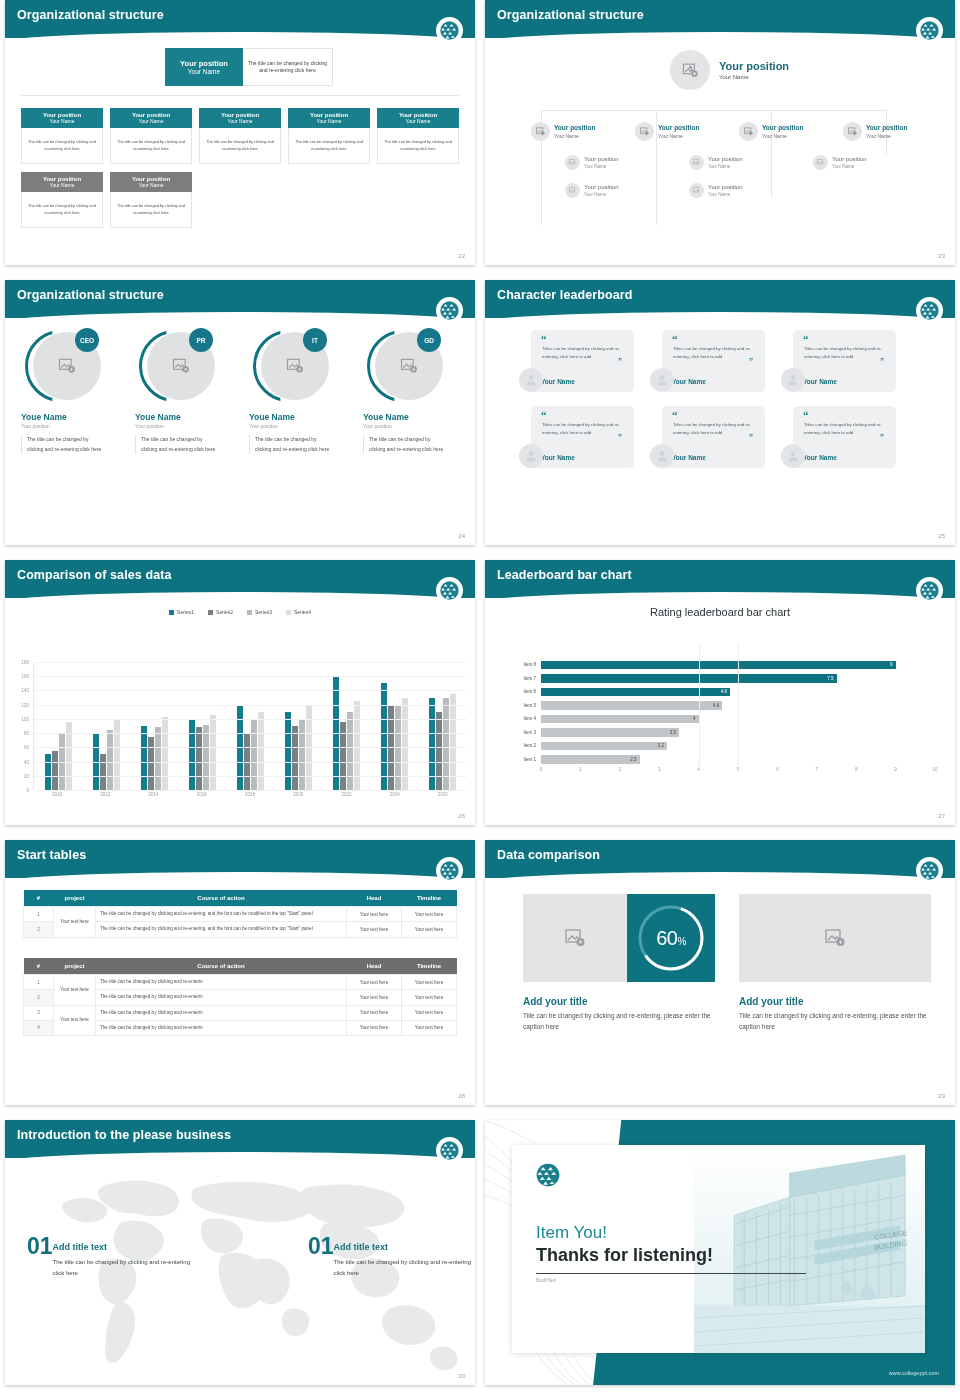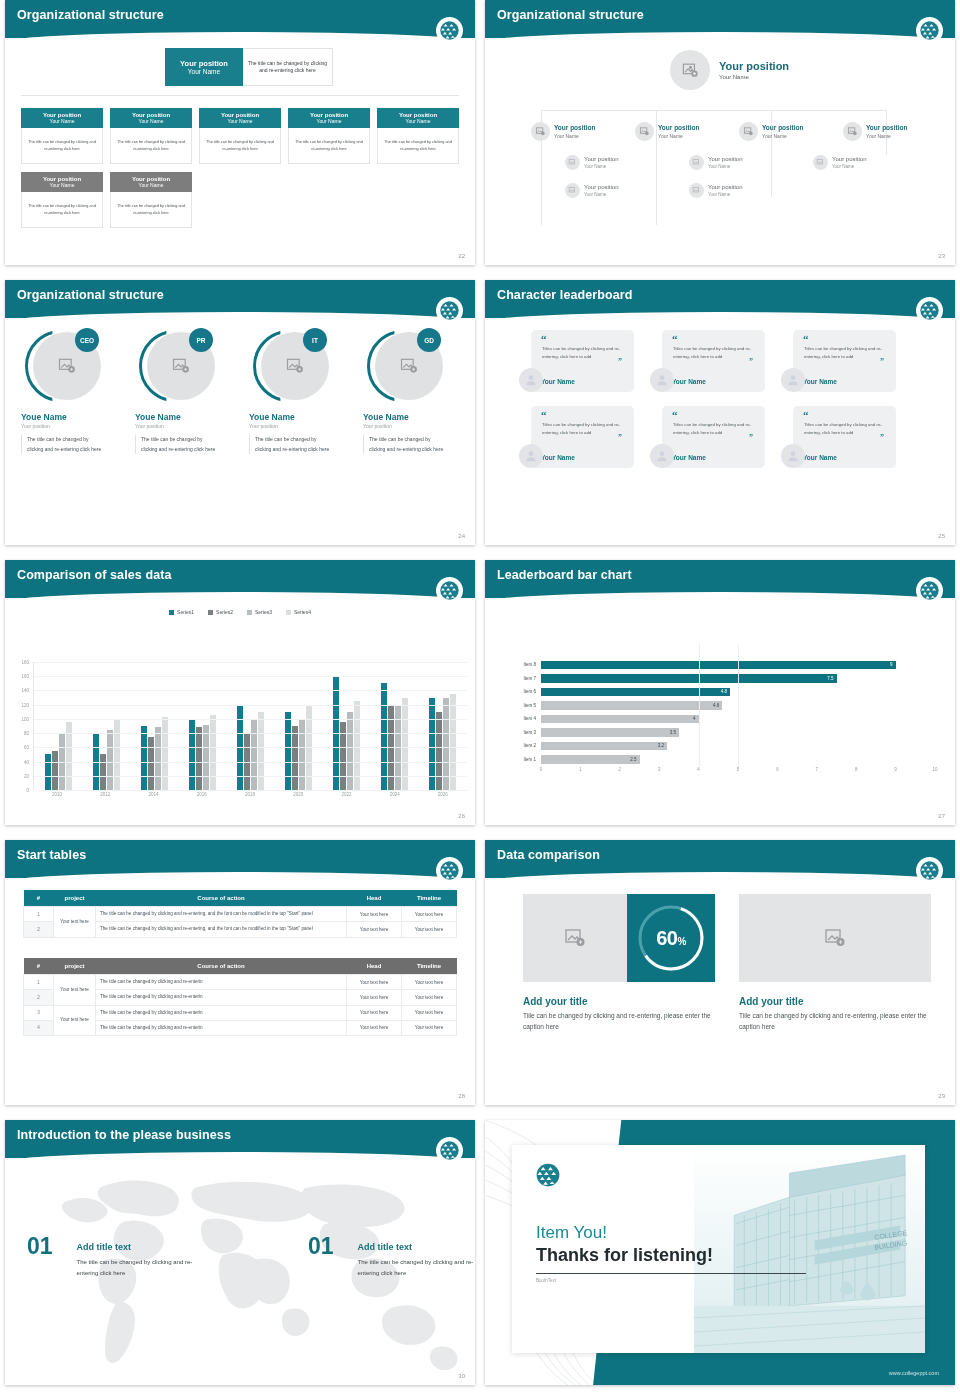--- a/index.html
+++ b/index.html
@@ -202,29 +202,29 @@
   .tbl tr:nth-child(even) td.num { background: #f5f6f7; }
   .tbl td.coa { line-height: 1.8; }
 
   
   .s29-row { position: absolute; left: 38px; top: 14px; display: flex; gap: 24px; }
   .s29-card { width: 192px; }
   .s29-vis { display: flex; height: 88px; }
   .s29-img { flex: 1; background: #e3e4e5; display: flex; align-items: center; justify-content: center; }
   .s29-pct { width: 88px; background: #0d7380; position: relative; display: flex; align-items: center; justify-content: center; }
   .s29-pct svg { position: absolute; left: 9px; top: 9px; }
-  .s29-pct .num { color: #fff; font-size: 20px; font-weight: 700; z-index: 2; letter-spacing: -0.5px; }
+  .s29-pct .num { color: #fff; font-size: 20px; font-weight: 400; z-index: 2; letter-spacing: -0.5px; }
   .s29-pct .num .u { font-size: 10px; }
   .s29-title { margin-top: 14px; font-size: 10px; font-weight: bold; color: #15707d; }
   .s29-cap { margin-top: 4px; font-size: 6.5px; line-height: 1.65; color: #4a5257; }
 
   
   .s30-map { position: absolute; inset: 0; opacity: 1; }
   .s30-items { position: absolute; left: 22px; top: 75px; display: flex; gap: 106px; }
-  .s30-item { display: flex; gap: 24px; width: 175px; }
+  .s30-item { display: flex; gap: 0; width: 175px; }
   .s30-num { font-size: 23px; font-weight: bold; color: #15707d; line-height: 1; }
   .s30-h { font-size: 9px; font-weight: bold; color: #15707d; margin-top: 7px; }
   .s30-p { font-size: 6px; line-height: 1.75; color: #3e4649; margin-top: 5px; }
 
   
   .s31 { background: #ffffff; position: relative; overflow: hidden; }
   .s31-teal {
     position: absolute; right: 0; top: 0; bottom: 0; width: 100%;
     background: #0d7380;
     clip-path: polygon(29% 0, 100% 0, 100% 100%, 23% 100%, 29% 0);
@@ -854,20 +854,21 @@
             <path d="M14 12 L17 16 L11 16 Z"></path>
             <path d="M23 12 L26 16 L20 16 Z"></path>
             <path d="M9 18 L12 22 L6 22 Z"></path>
             <path d="M17 18 L20 22 L14 22 Z"></path>
             <path d="M13 24 L16 28 L10 28 Z"></path>
             <path d="M21 24 L24 27 L18 27 Z"></path>
           </g>
         </svg>
     </div>
     <div class="slide-body">
+      <div class="chart-title">Rating leaderboard bar chart</div>
       <div class="plot27">
         <div id="hrows27">
             <div class="hrow">
               <div class="hlab">Item 8</div>
               <div class="htrack">
                 <div class="hbar teal" style="width:90%">
                   <span class="hval on-teal">9</span>
                 </div>
               </div>
             </div>

